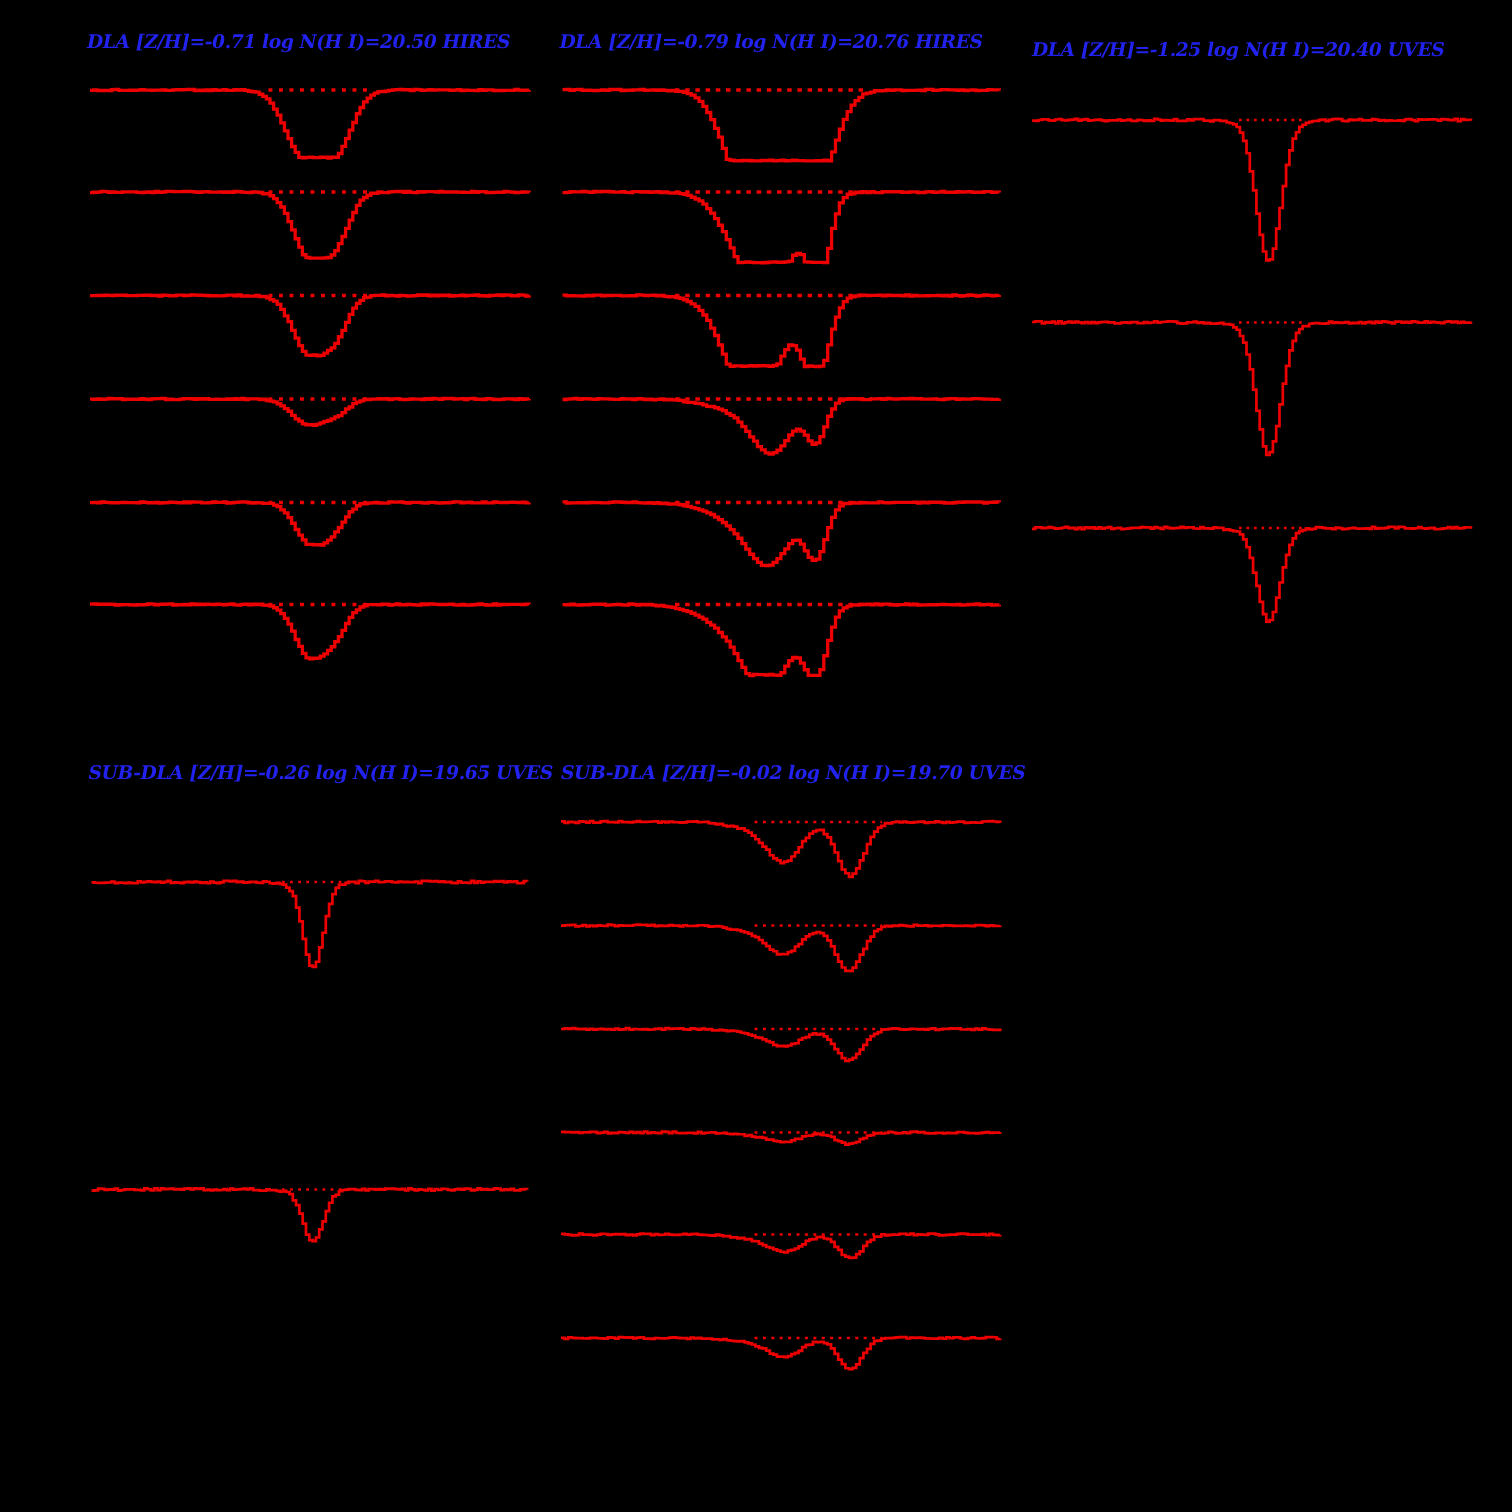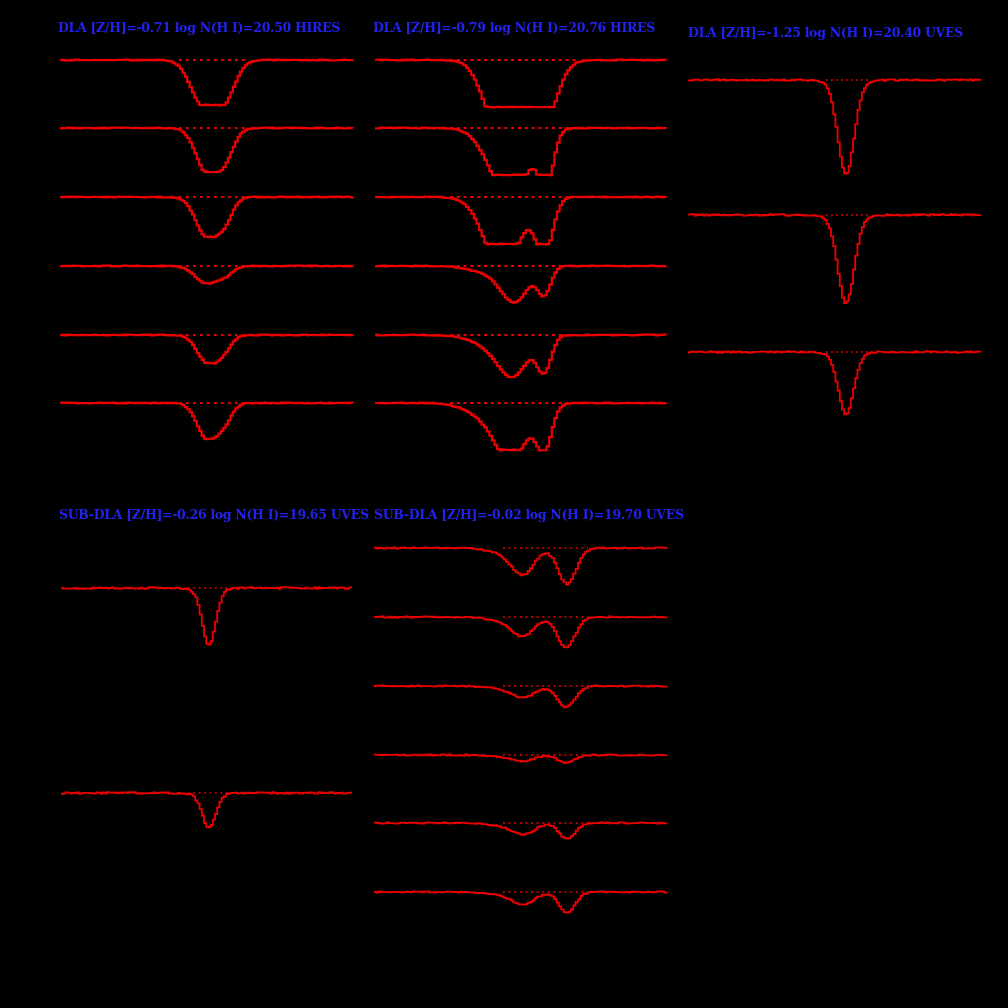--- a/index.html
+++ b/index.html
@@ -8,20 +8,21 @@
     background: #000000;
     width: 1008px;
     height: 1008px;
     overflow: hidden;
   }
   .fig-wrap {
     position: relative;
     width: 1008px;
     height: 1008px;
     background: #000000;
+    font-style: italic;
   }
   svg { display: block; }
   .gtitle {
     font-family: "DejaVu Serif", "Liberation Serif", serif;
     font-weight: bold;
     font-size: 12.5px;
     letter-spacing: -0.3px;
     fill: #2222ee;
   }
   .spec {

